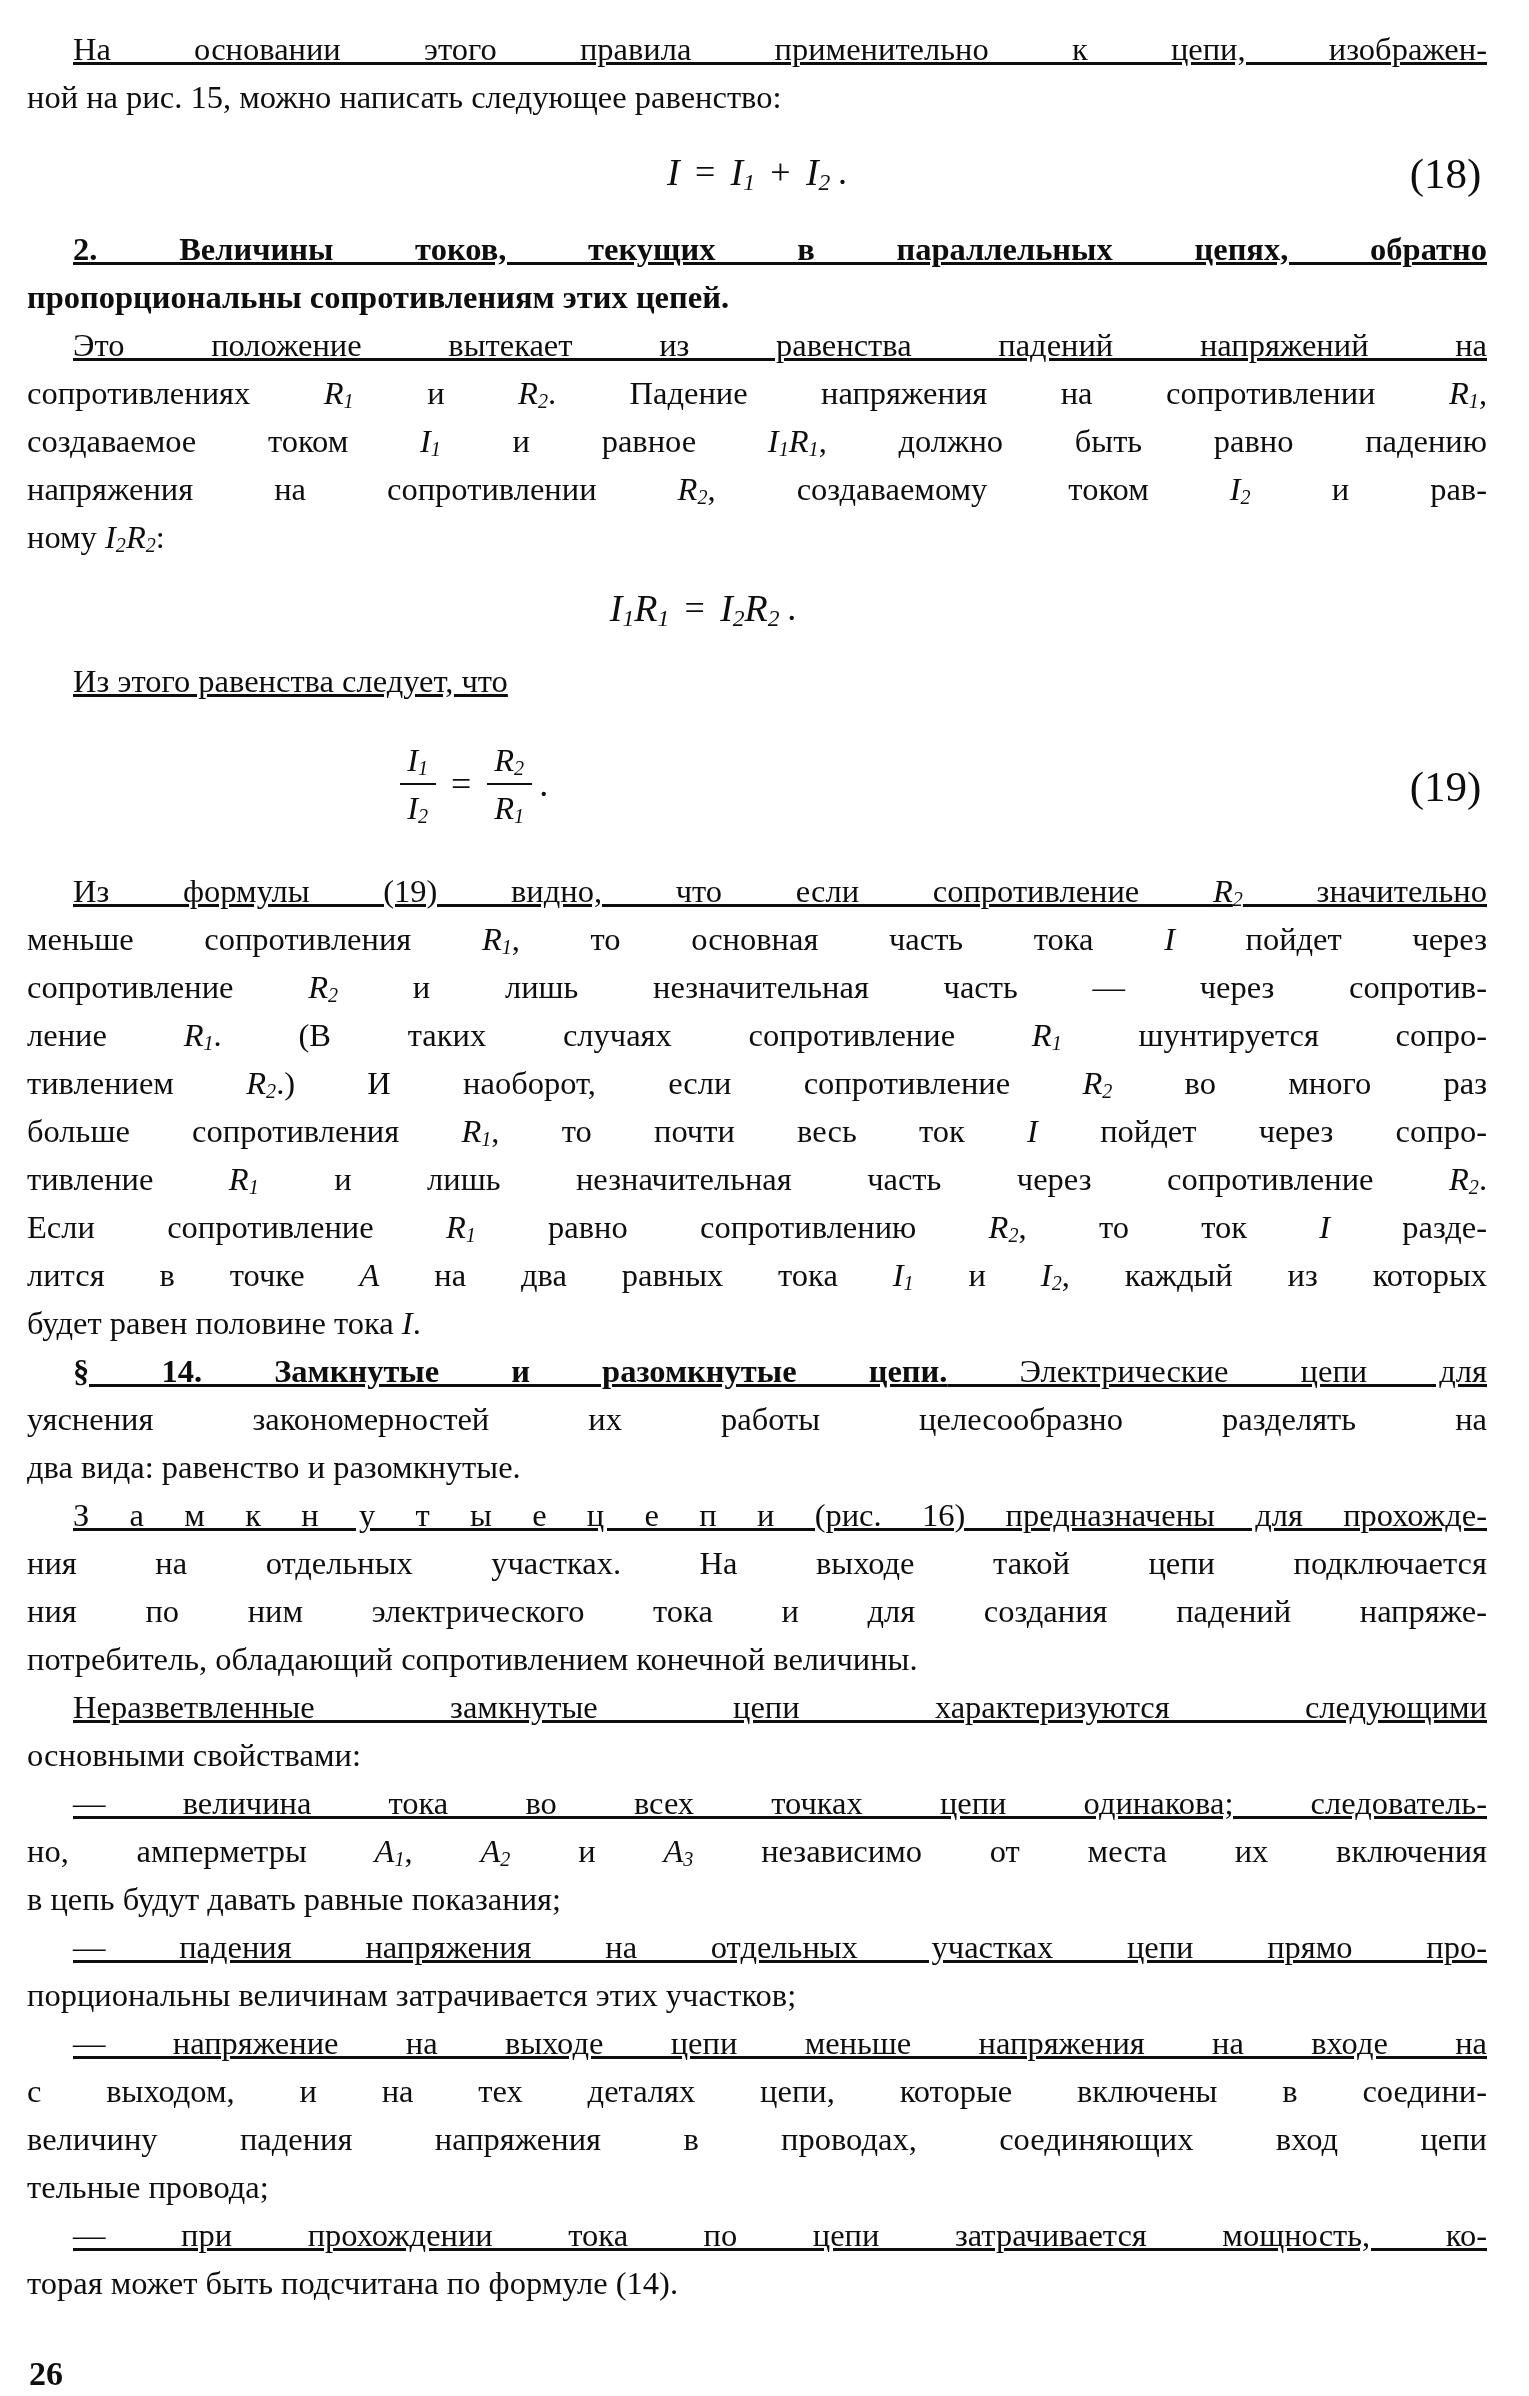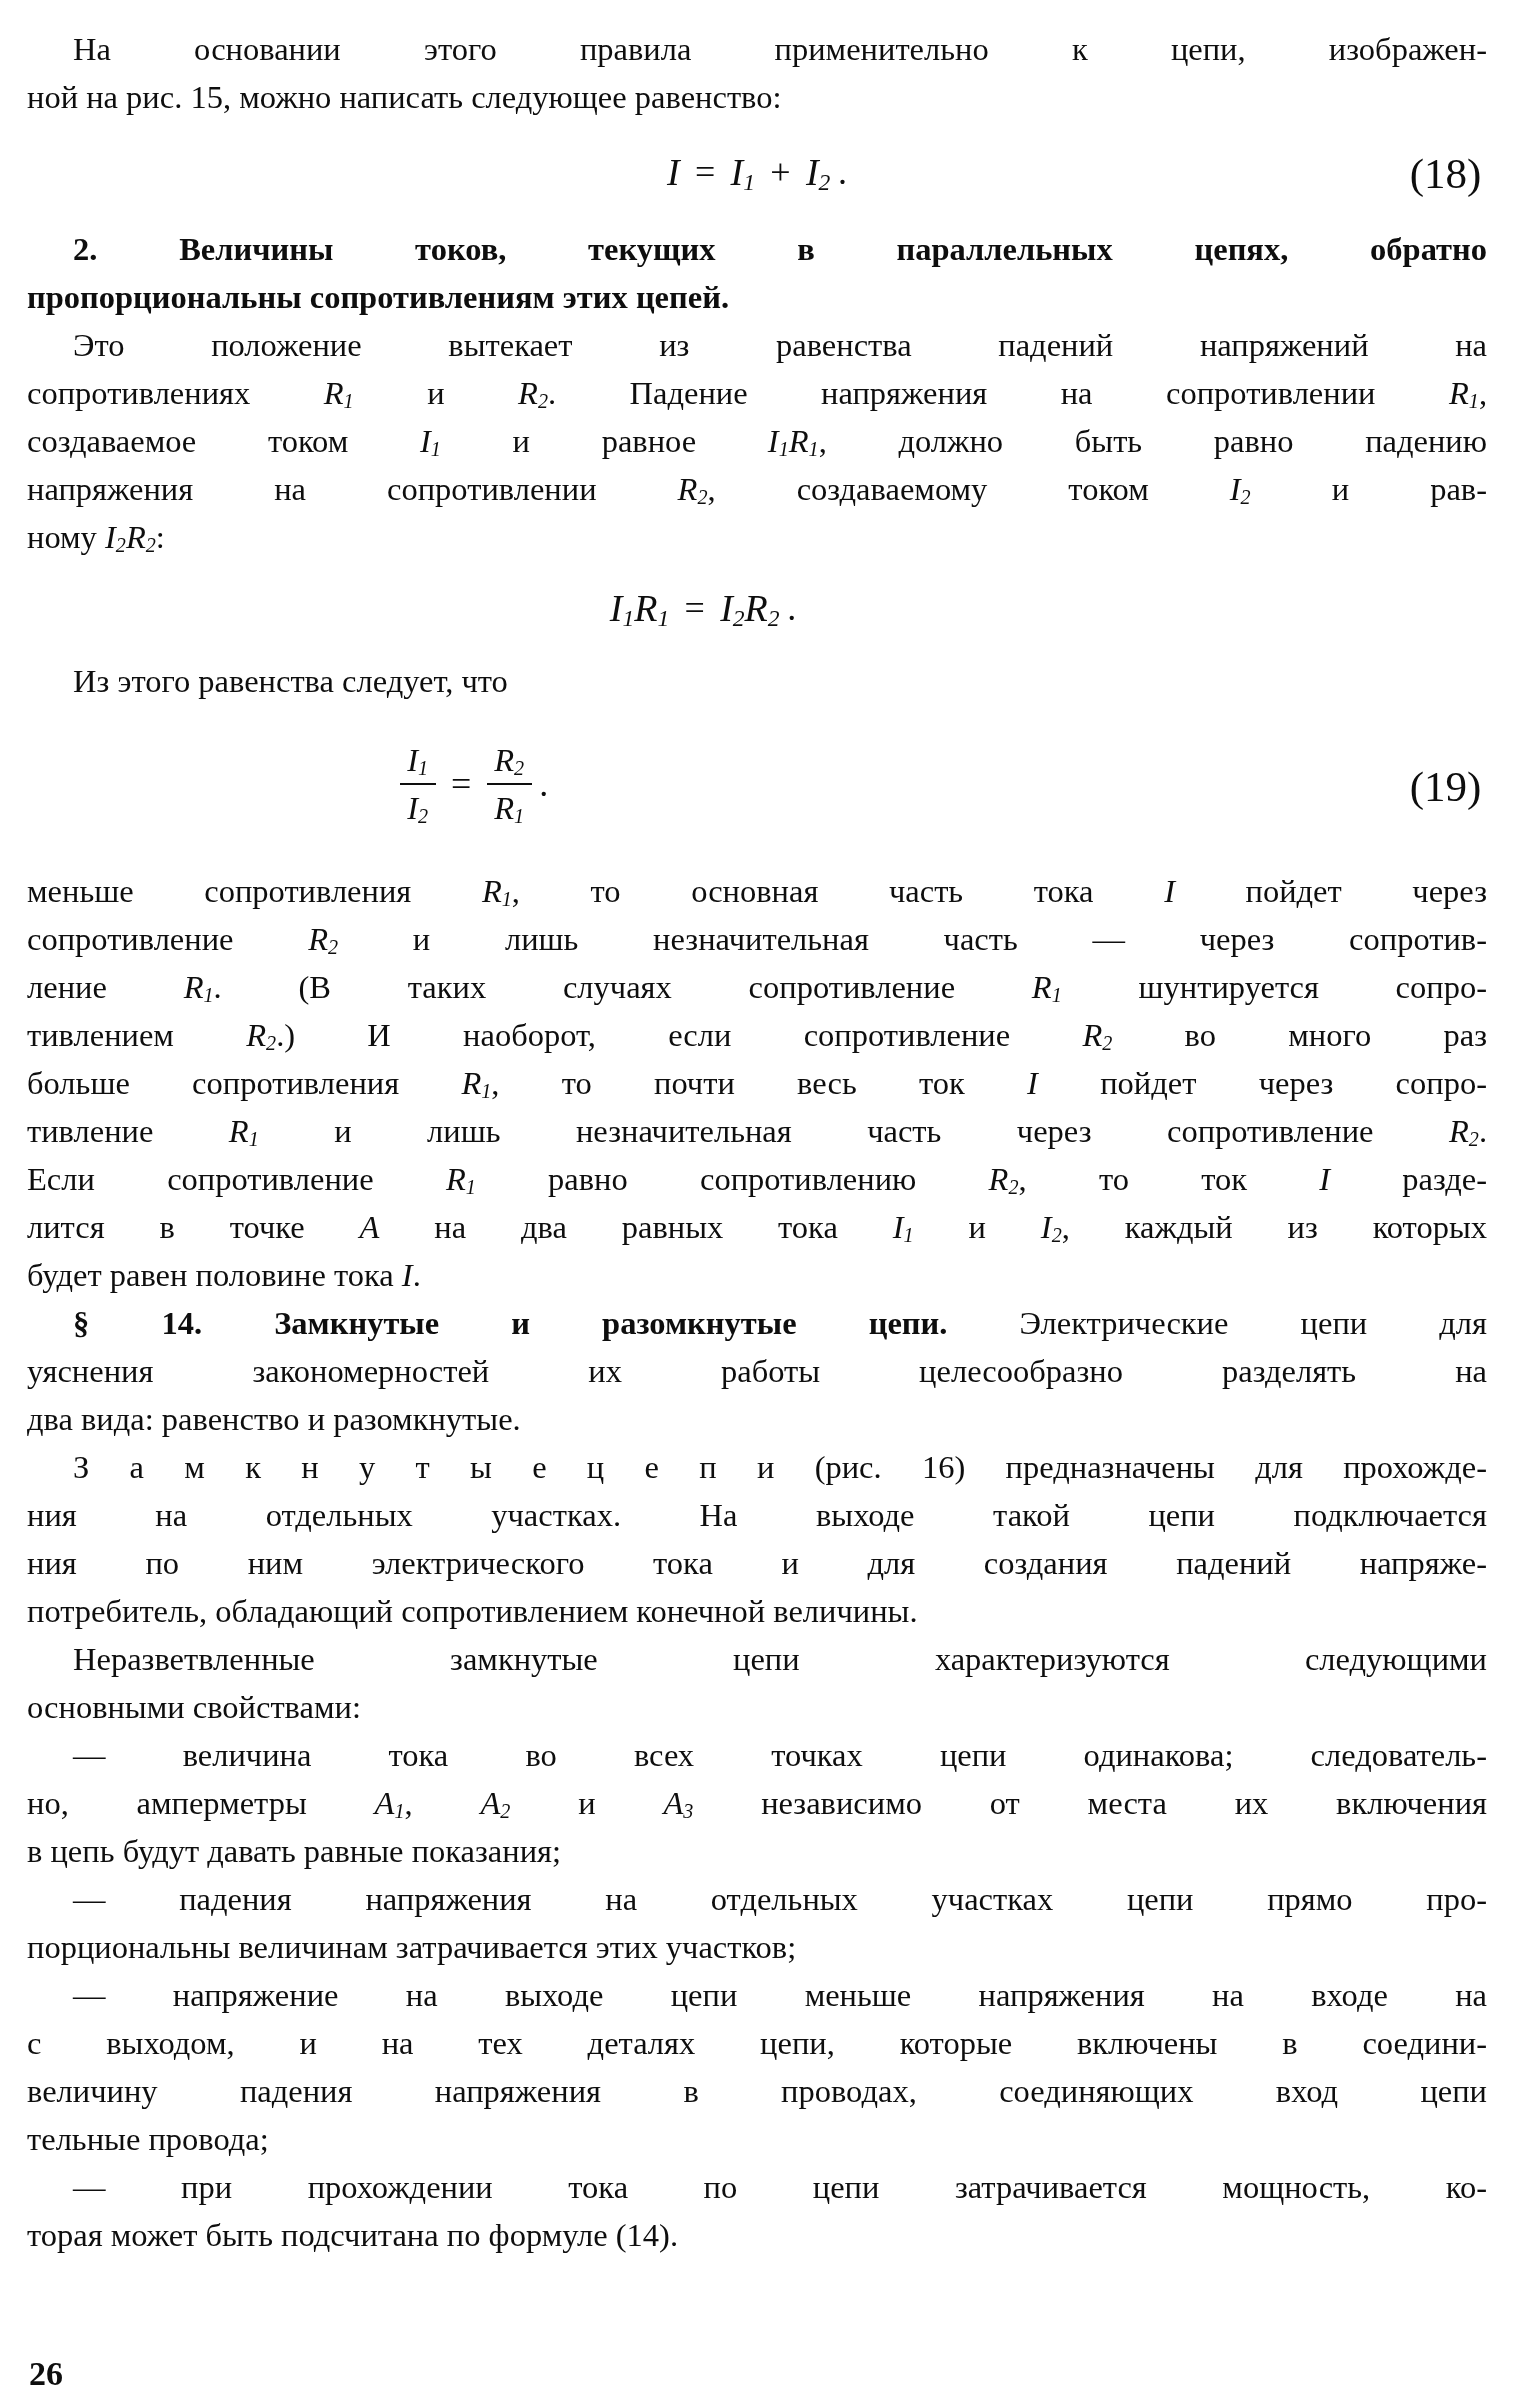--- a/index.html
+++ b/index.html
@@ -9,21 +9,21 @@
     font-family:"Liberation Serif","DejaVu Serif",serif;
   }
   #page{position:absolute;inset:0;}
   #content{padding:25px 42px 0 27px;}
   .para{margin:0;}
   .line{
     font-size:32.5px;line-height:48px;
     text-align:justify;text-align-last:justify;
   }
   .line.last{text-align-last:left;}
-  .line.indent{text-indent:46px;}
+  .line.indent{text-indent:46px;text-decoration:underline;}
   .para.bold .line,.seg-bold{font-weight:bold;}
   i.mv{font-style:italic;}
   sub{font-size:0.62em;vertical-align:-0.22em;line-height:0;}
   .eqrow{position:relative;display:flex;justify-content:center;align-items:center;}
   .eqrow.pos-c {padding:29px 0 31px;}
   .eqrow.pos-cl{padding:25px 0 27px;}
   .eqrow.pos-l {padding:34px 0 38px;}
   .pos-cl .eq{margin-right:108px;}
   .pos-l  .eq{margin-right:566px;}
   .eq{display:inline-flex;align-items:center;font-size:38px;font-style:italic;}
@@ -90,20 +90,21 @@
           <span class="mo">=</span>
           <span class="frac">
             <span class="num"><i class="mv">R<sub>2</sub></i></span>
             <span class="den"><i class="mv">R<sub>1</sub></i></span>
           </span>
           <span class="mp">.</span>
         </span>
         <span class="eqnum">(19)</span>
       </div>
       <div class="para">
+        <div class="line indent">Из формулы (19) видно, что если сопротивление <i class="mv">R<sub>2</sub></i> значительно</div>
         <div class="line">меньше сопротивления <i class="mv">R<sub>1</sub></i>, то основная часть тока <i class="mv">I</i> пойдет через</div>
         <div class="line">сопротивление <i class="mv">R<sub>2</sub></i> и лишь незначительная часть — через сопротив-</div>
         <div class="line">ление <i class="mv">R<sub>1</sub></i>. (В таких случаях сопротивление <i class="mv">R<sub>1</sub></i> шунтируется сопро-</div>
         <div class="line">тивлением <i class="mv">R<sub>2</sub></i>.) И наоборот, если сопротивление <i class="mv">R<sub>2</sub></i> во много раз</div>
         <div class="line">больше сопротивления <i class="mv">R<sub>1</sub></i>, то почти весь ток <i class="mv">I</i> пойдет через сопро-</div>
         <div class="line">тивление <i class="mv">R<sub>1</sub></i> и лишь незначительная часть через сопротивление <i class="mv">R<sub>2</sub></i>.</div>
         <div class="line">Если сопротивление <i class="mv">R<sub>1</sub></i> равно сопротивлению <i class="mv">R<sub>2</sub></i>, то ток <i class="mv">I</i> разде-</div>
         <div class="line">лится в точке <i class="mv">A</i> на два равных тока <i class="mv">I<sub>1</sub></i> и <i class="mv">I<sub>2</sub></i>, каждый из которых</div>
         <div class="line last">будет равен половине тока <i class="mv">I</i>.</div>
       </div>

